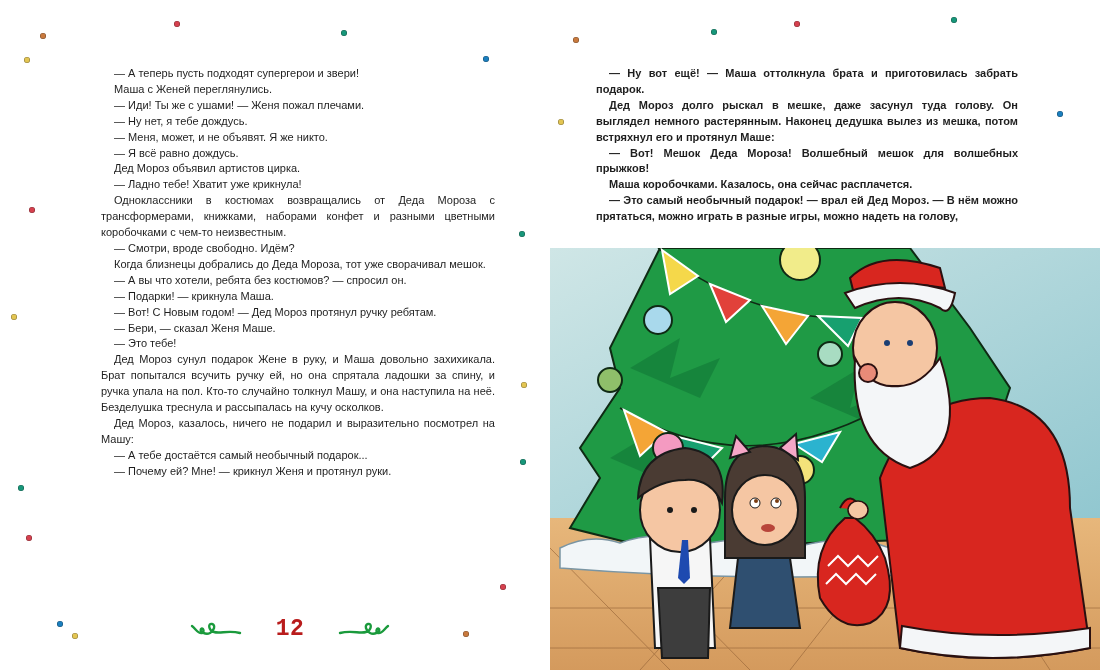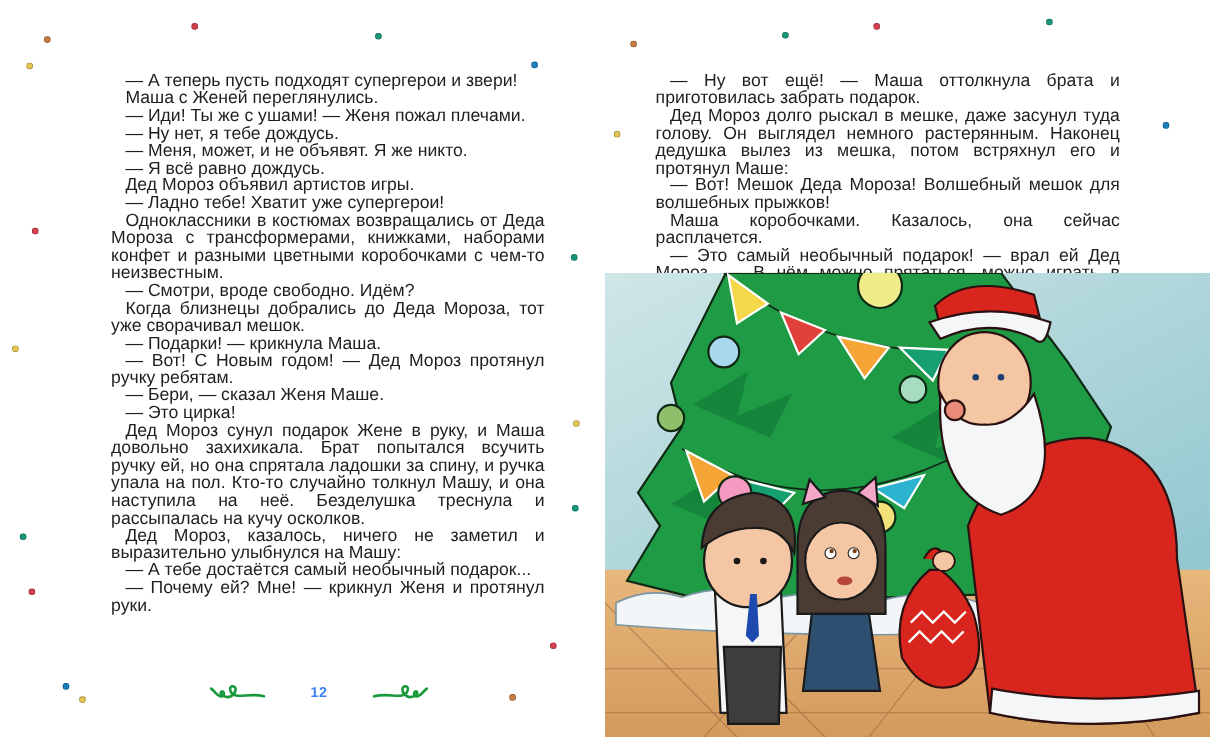--- a/index.html
+++ b/index.html
@@ -7,67 +7,68 @@
     width: 1100px; height: 670px; position: relative; overflow: hidden;
     background: #ffffff;
     font-family: "Liberation Sans", sans-serif;
     color: #1e1e1e;
   }
   .page { position: absolute; top: 0; height: 670px; }
   .page-left { left: 0; width: 550px; }
   .page-right { left: 550px; width: 550px; }
   .text-block {
     position: absolute;
-    font-size: 16px;
+    font-size: 11px;
     line-height: 15.9px;
     text-align: justify;
   }
   .left-text { left: 101px; top: 66px; width: 394px; }
-  .right-text { left: 46px; top: 66px; width: 422px; }
+  .right-text { left: 46px; top: 66px; width: 422px; font-weight: bold; }
   .text-block p { margin: 0; }
   .text-block p.ind { text-indent: 13px; }
   .dot {
     position: absolute; width: 6px; height: 6px; border-radius: 50%;
     box-shadow: inset 0 0 0 0.6px rgba(0,0,0,0.35);
   }
   .footer {
     position: absolute; left: 190px; top: 614px; width: 200px; height: 30px;
     display: flex; align-items: center; justify-content: space-between;
   }
   .page-number {
-    font-family: Liberation Sans, sans-serif; font-weight: bold;
-    font-size: 13px; color: #3b82f6; letter-spacing: 0.5px;
+    font-family: Liberation Mono, monospace; font-weight: bold;
+    font-size: 23px; color: #b91c1c; letter-spacing: 0.5px;
   }
   .illustration {
     position: absolute; left: 0; top: 248px; width: 550px; height: 422px;
     overflow: hidden;
   }
 </style>
 </head>
 <body>
 
 <div class="page page-left">
   <div class="text-block left-text" id="left-text">
       <p class="ind">— А теперь пусть подходят супергерои и звери!</p>
       <p class="ind">Маша с Женей переглянулись.</p>
       <p class="ind">— Иди! Ты же с ушами! — Женя пожал плечами.</p>
       <p class="ind">— Ну нет, я тебе дождусь.</p>
       <p class="ind">— Меня, может, и не объявят. Я же никто.</p>
       <p class="ind">— Я всё равно дождусь.</p>
-      <p class="ind">Дед Мороз объявил артистов игры.</p>
-      <p class="ind">— Ладно тебе! Хватит уже супергерои!</p>
+      <p class="ind">Дед Мороз объявил артистов цирка.</p>
+      <p class="ind">— Ладно тебе! Хватит уже крикнула!</p>
       <p class="ind">Одноклассники в костюмах возвращались от Деда Мороза с трансформерами, книжками, наборами конфет и разными цветными коробочками с чем-то неизвестным.</p>
       <p class="ind">— Смотри, вроде свободно. Идём?</p>
       <p class="ind">Когда близнецы добрались до Деда Мороза, тот уже сворачивал мешок.</p>
+      <p class="ind">— А вы что хотели, ребята без костюмов? — спросил он.</p>
       <p class="ind">— Подарки! — крикнула Маша.</p>
       <p class="ind">— Вот! С Новым годом! — Дед Мороз протянул ручку ребятам.</p>
       <p class="ind">— Бери, — сказал Женя Маше.</p>
-      <p class="ind">— Это цирка!</p>
+      <p class="ind">— Это тебе!</p>
       <p class="ind">Дед Мороз сунул подарок Жене в руку, и Маша довольно захихикала. Брат попытался всучить ручку ей, но она спрятала ладошки за спину, и ручка упала на пол. Кто-то случайно толкнул Машу, и она наступила на неё. Безделушка треснула и рассыпалась на кучу осколков.</p>
-      <p class="ind">Дед Мороз, казалось, ничего не заметил и выразительно улыбнулся на Машу:</p>
+      <p class="ind">Дед Мороз, казалось, ничего не подарил и выразительно посмотрел на Машу:</p>
       <p class="ind">— А тебе достаётся самый необычный подарок...</p>
       <p class="ind">— Почему ей? Мне! — крикнул Женя и протянул руки.</p>
     </div>
   <div class="footer">
     <svg width="52" height="20" viewBox="0 0 52 20">
       <path d="M2 7 C6 10,8 15,12 14 C15 13,13 8,11 10 C9 13,16 16,20 14 C24 12,26 6,22 5 C18 4,18 11,24 13 C30 15,38 11,50 14" fill="none" stroke="#1a9a3c" stroke-width="2.4" stroke-linecap="round"></path>
     </svg>
     <span class="page-number">12</span>
     <svg width="52" height="20" viewBox="0 0 52 20">
       <path d="M50 7 C46 10,44 15,40 14 C37 13,39 8,41 10 C43 13,36 16,32 14 C28 12,26 6,30 5 C34 4,34 11,28 13 C22 15,14 11,2 14" fill="none" stroke="#1a9a3c" stroke-width="2.4" stroke-linecap="round"></path>

